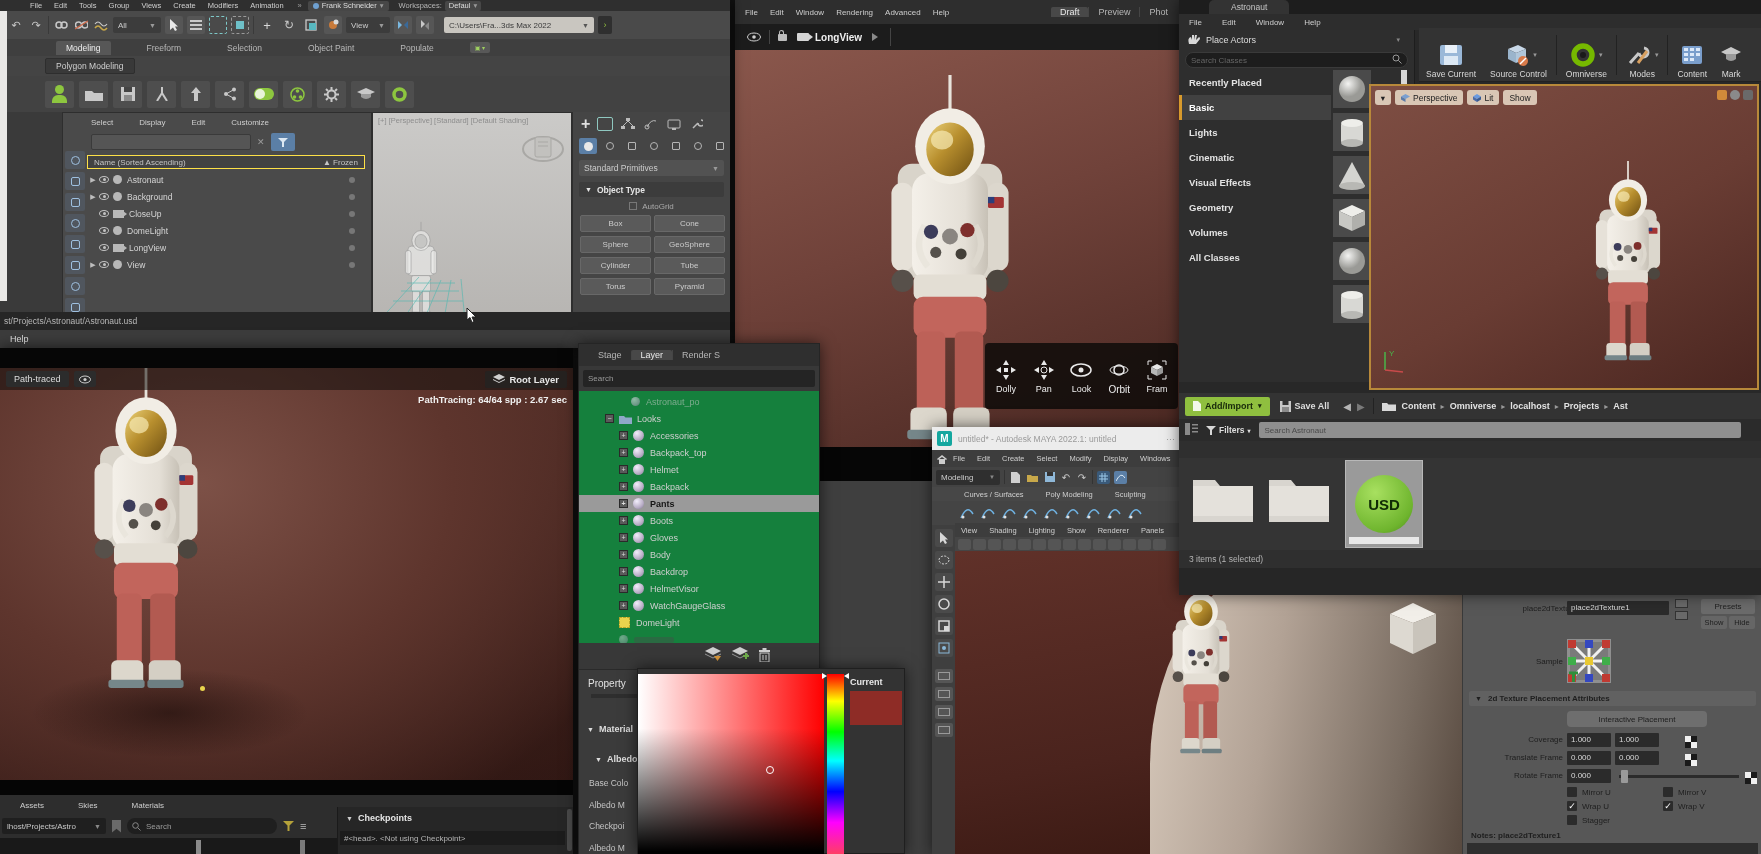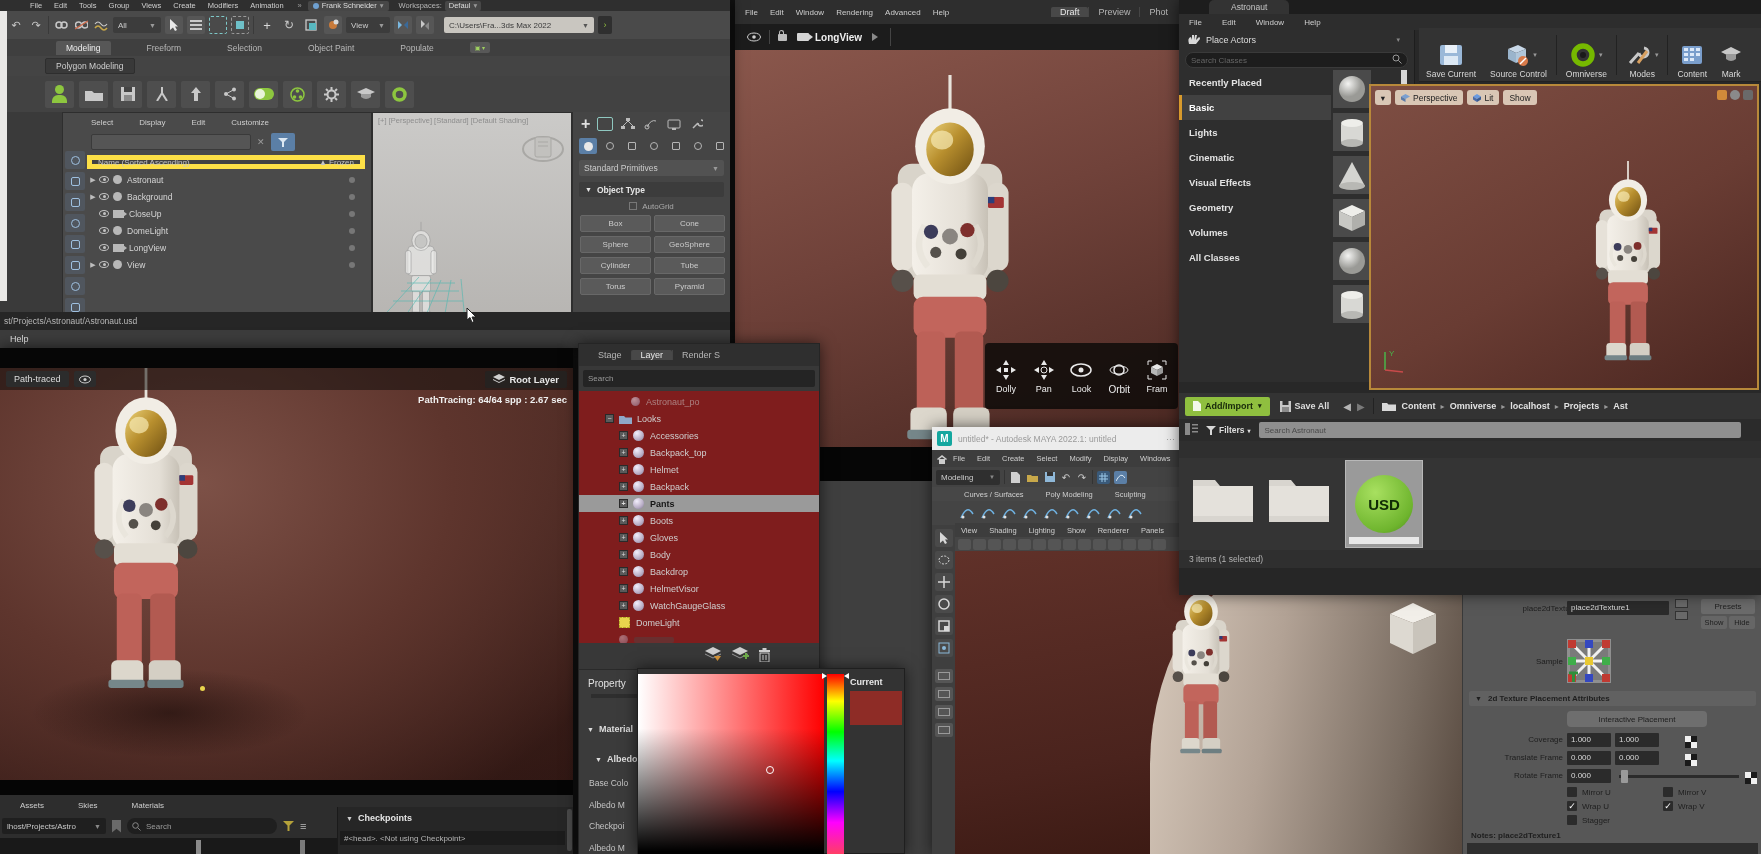--- a/index.html
+++ b/index.html
@@ -388,21 +388,21 @@
         </div>
       <div class="flex" style="height:22px;padding-left:28px;">
         <span class="field" style="width:160px;height:16px;background:#555;border:1px solid #3a3a3a;"></span>
         <span style="color:#9a9a9a;font-size:9px;margin-left:6px;">✕</span>
         <span class="ico" style="width:24px;height:18px;background:#5b7fa6;margin-left:6px;">
             <svg width="10" height="9">
               <polygon points="0,0 10,0 6,4 6,9 4,9 4,4" fill="#dce8f2"></polygon>
             </svg>
           </span>
       </div>
-      <div class="flex" style="height:14px;margin:2px 6px 0 24px;background:#424242;border:5px solid #fde047;font-size:8px;color:#c5c5c5;padding:0 6px;">
+      <div class="flex" style="height:14px;margin:2px 6px 0 24px;background:#424242;border:1px solid #fde047;font-size:8px;color:#c5c5c5;padding:0 6px;">
         <span>Name (Sorted Ascending)</span>
         <span style="margin-left:auto;">▲ Frozen</span>
       </div>
       <div id="explorer-rows" style="margin:2px 6px 0 24px;">
           <div class="xrow">
             <span class="xar">▶</span>
             <span class="xeye"></span>
             <span class="xic group"></span>
             <span class="xlb">Astronaut</span>
             <span class="xfz"></span>
@@ -707,21 +707,21 @@
   <div class="win" style="left:578px;top:343px;width:242px;height:511px;background:#383838;border:1px solid #252525;z-index:32;">
     <div class="flex" style="height:22px;background:#2f2f2f;padding-left:10px;">
         <div class="vmode">Stage</div>
         <div class="vmode active">Layer</div>
         <div class="vmode">Render S</div>
       </div>
     <style>#root .vmode.active{color:#e8e8e8;background:#484848;border-radius:2px 2px 0 0;}</style>
     <div class="flex field" style="margin:4px;height:17px;background:#242424;">
         <span>Search</span>
       </div>
-    <div id="layer-tree" style="background:#7f1d1d;height:252px;overflow:hidden;padding-top:2px;">
+    <div id="layer-tree" style="background:#15803d;height:252px;overflow:hidden;padding-top:2px;">
         <div class="trow">
           <span style="margin-left:52px;opacity:.55;" class="flex">
             <span class="sph" style="width:9px;height:9px;"></span>
             <span>Astronaut_po</span>
           </span>
         </div>
         <div class="trow">
           <span class="pm" style="margin-left:26px;">−</span>
           <svg width="13" height="10" style="margin-right:5px;">
             <path d="M0 2 h5 l1.5 1.5 h6.5 v6.5 h-13 z" fill="#8fa8c8"></path>

